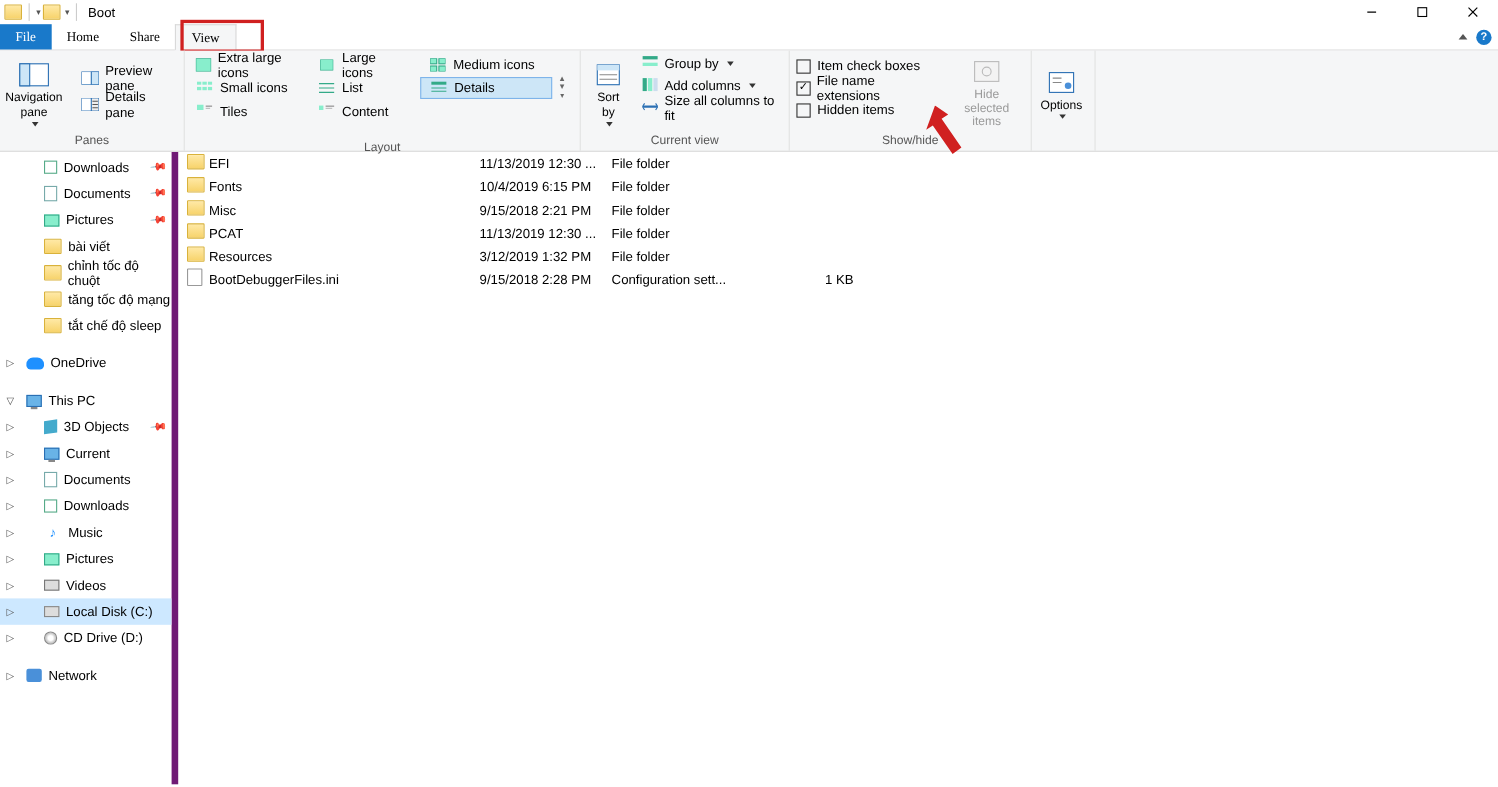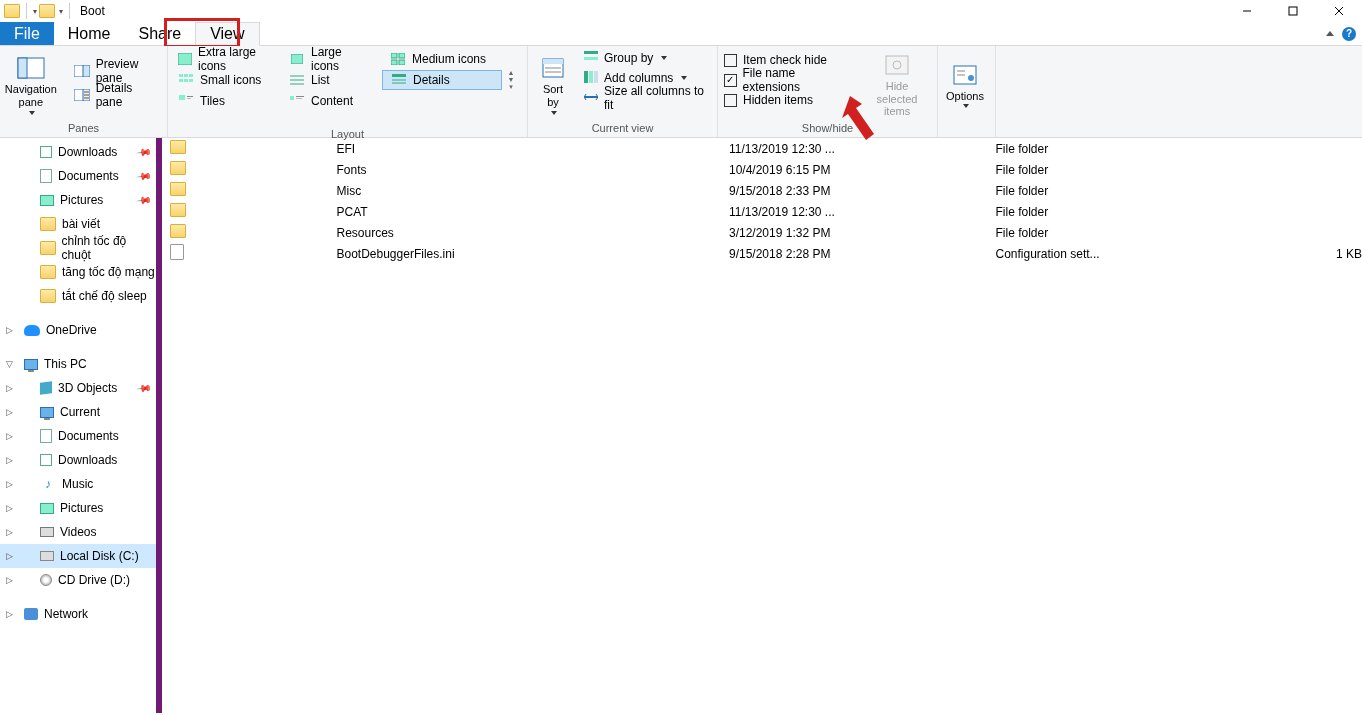--- a/index.html
+++ b/index.html
@@ -11,21 +11,21 @@
 .folder-icon { width: 16px; height: 14px; background: linear-gradient(#ffe9a6,#f7d36b); border: 1px solid #d9b23a; border-radius: 1px; display: inline-block; }
 .file-icon { width: 14px; height: 16px; background: #fff; border: 1px solid #999; border-radius: 1px; display: inline-block; position: relative; }
 .titlebar .divider { width: 1px; height: 16px; background: #ccc; margin: 0 4px; }
 .titlebar .title { margin-left: 6px; font-size: 12px; }
 .winbtns { margin-left: auto; display: flex; }
 .winbtn { width: 46px; height: 22px; display: flex; align-items: center; justify-content: center; font-size: 11px; }
 .winbtn svg { width: 10px; height: 10px; }
 
 
 .menutabs { height: 24px; display: flex; align-items: stretch; border-bottom: 1px solid #d9d9d9; position: relative; }
-.menutab { padding: 0 14px; display: flex; align-items: center; font-size: 16px; cursor: default; }
+.menutab { padding: 0 14px; display: flex; align-items: center; font-size: 12px; cursor: default; font-family: Liberation Serif, serif; }
 .menutab.file { background: #1979ca; color: #fff; }
 .menutab.active { background: #f5f6f7; border: 1px solid #d9d9d9; border-bottom: 1px solid #f5f6f7; margin-bottom: -1px; }
 .red-box { position: absolute; left: 164px; top: -4px; width: 76px; height: 30px; border: 3px solid #d02020; pointer-events: none; }
 .menutabs .right-icons { margin-left: auto; display: flex; align-items: center; gap: 8px; padding-right: 6px; }
 .caret-up { display:inline-block; width:0;height:0;border-left:4px solid transparent;border-right:4px solid transparent;border-bottom:5px solid #555; }
 .help-circle { width:14px;height:14px;border-radius:50%;background:#1979ca;color:#fff;display:flex;align-items:center;justify-content:center;font-size:10px;font-weight:bold; }
 
 
 .ribbon { height: 92px; background: #f5f6f7; display: flex; border-bottom: 1px solid #d9d9d9; position: relative; }
 .rgroup { border-right: 1px solid #e1e1e1; display: flex; flex-direction: column; }
@@ -58,21 +58,21 @@
 .navitem { display:flex; align-items:center; gap:6px; height:24px; padding-left:24px; position:relative; font-size:12px; }
 .navitem.lvl2 { padding-left:40px; }
 .navitem.sel { background:#cde8ff; }
 .navitem .pin { position:absolute; right:6px; color:#555; font-size:10px; transform:rotate(40deg); }
 .navitem .exp { position:absolute; left:6px; font-size:9px; color:#555; }
 .nav-ico { width:16px; height:14px; display:inline-flex; align-items:center; justify-content:center; }
 .spacer { height:10px; }
 
 
 .content { flex:1; overflow:auto; }
-.row { display:flex; align-items:center; height:21px; font-size:12px;justify-content:space-between; }
+.row { display:flex; align-items:center; height:21px; font-size:12px; }
 .row .c-icon { width:28px; padding-left:8px; }
 .row .c-name { width:246px; }
 .row .c-date { width:120px; }
 .row .c-type { width:160px; }
 .row .c-size { width:60px; text-align:right; }
 
 
 .ic-monitor { width:14px; height:11px; border:1px solid #2a6fb3; background:#69b3e7; display:inline-block; position:relative; }
 .ic-monitor::after { content:""; position:absolute; left:3px; bottom:-3px; width:6px; height:2px; background:#888; }
 .ic-disk { width:14px; height:10px; border:1px solid #888; background:#ddd; display:inline-block; }
@@ -310,21 +310,21 @@
       </div>
     </div>
     <div class="label">Current view</div>
   </div>
 
   <div class="rgroup" style="width:220px;">
     <div class="body">
       <div class="cv-col" style="padding-top:4px;">
         <div class="cv-row">
             <span class="chk"></span>
-            <span>Item check hide</span>
+            <span>Item check boxes</span>
           </div>
         <div class="cv-row">
             <span class="chk checked"></span>
             <span>File name extensions</span>
           </div>
         <div class="cv-row">
             <span class="chk"></span>
             <span>Hidden items</span>
           </div>
       </div>
@@ -475,21 +475,21 @@
       <div class="row">
         <div class="c-icon"><span class="folder-icon"></span></div>
         <div class="c-name">Fonts</div>
         <div class="c-date">10/4/2019 6:15 PM</div>
         <div class="c-type">File folder</div>
         <div class="c-size"></div>
       </div>
       <div class="row">
         <div class="c-icon"><span class="folder-icon"></span></div>
         <div class="c-name">Misc</div>
-        <div class="c-date">9/15/2018 2:33 PM</div>
+        <div class="c-date">9/15/2018 2:21 PM</div>
         <div class="c-type">File folder</div>
         <div class="c-size"></div>
       </div>
       <div class="row">
         <div class="c-icon"><span class="folder-icon"></span></div>
         <div class="c-name">PCAT</div>
         <div class="c-date">11/13/2019 12:30 ...</div>
         <div class="c-type">File folder</div>
         <div class="c-size"></div>
       </div>

